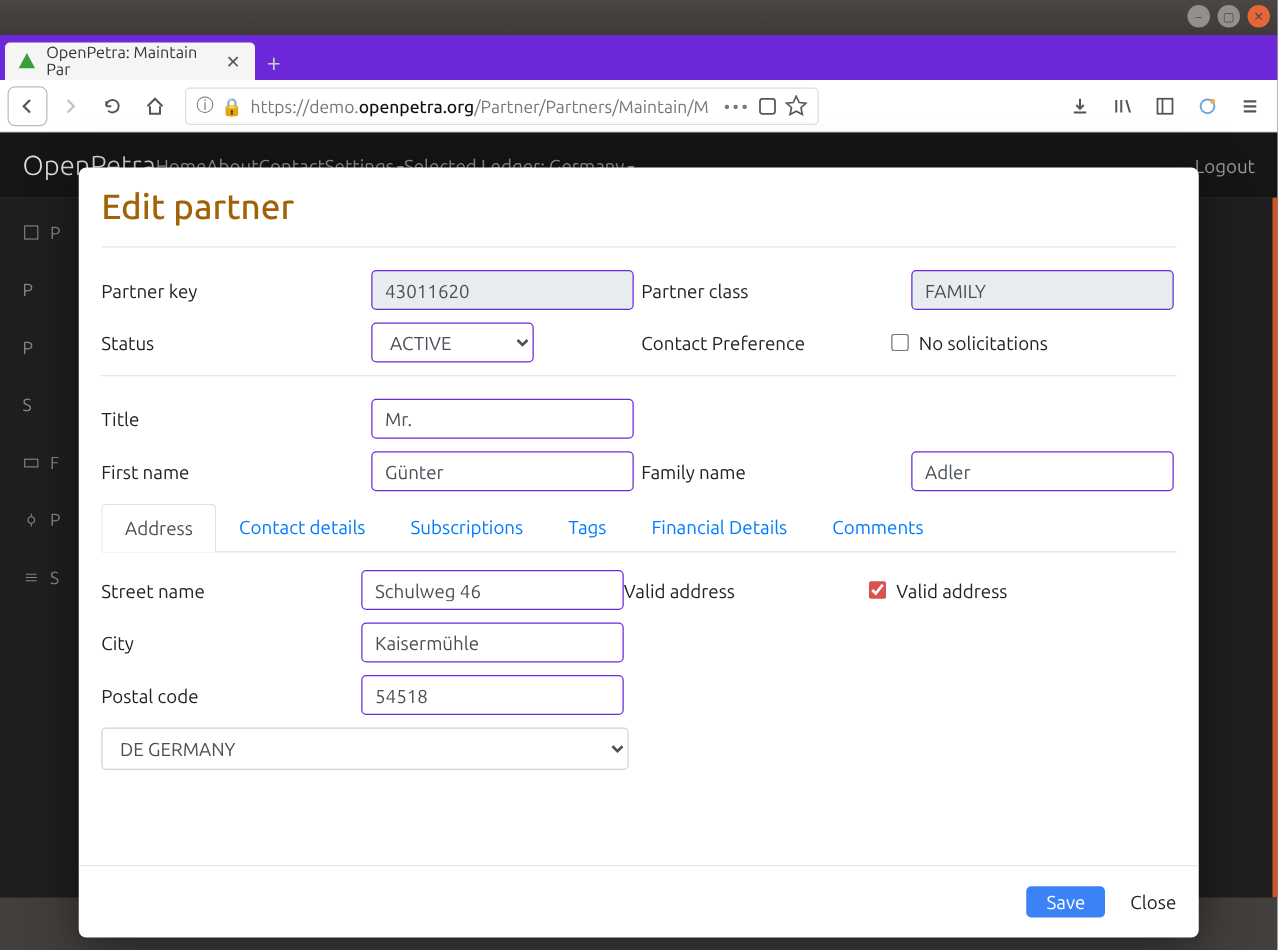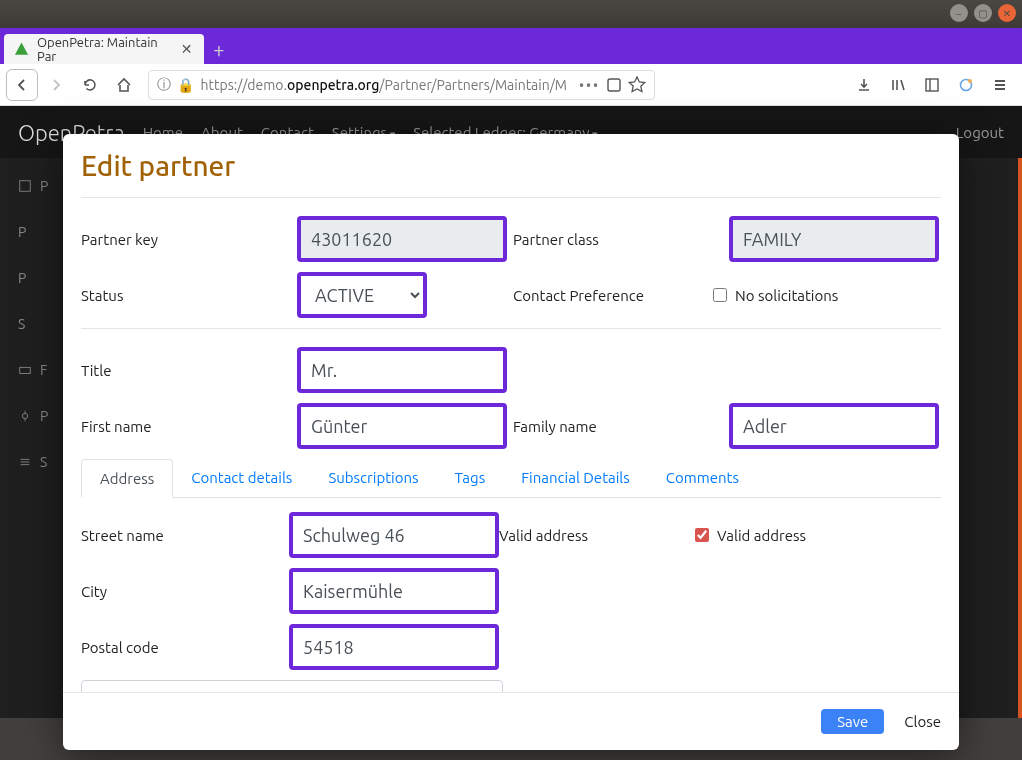--- a/index.html
+++ b/index.html
@@ -26,42 +26,42 @@
   .nav-ico.disabled { color:#b9b9b9; }
   .nav-bar .back-outline { border:1px solid #bdbdbd; border-radius:6px; }
   .url-box { flex:0 0 462px; height:30px; border:1px solid #ddd; border-radius:4px; display:flex; align-items:center; padding:0 8px; margin:0 6px; color:#777; font-size:14px; gap:6px; }
   .url-box .lock { color:#3a9f3a; }
   .url-box .domain b { color:#111; font-weight:500; }
   .spacer { flex:1; }
   .nav-bar .right-icons { display:flex; gap:2px; align-items:center; }
   .star-ico { width:18px; height:18px; }
 
   
-  .page-top { height:52px; background:#161616; display:flex; align-items:center; padding:0 18px; gap:18px; color:#9a9a9a; font-size:15px; }
+  .page-top { height:52px; background:#161616; display:flex; align-items:center; padding:0 18px; color:#9a9a9a; font-size:15px; }
   .page-top .brand { color:#ddd; font-size:22px; font-weight:300; }
   .caret::after { content:' ▾'; font-size:11px; }
   .page-top .logout { margin-left:auto; }
   .page-body { background:#1f1f1f; height:560px; position:relative; overflow:hidden; }
   .sidebar-hint { position:absolute; left:18px; top:20px; color:#888; font-size:14px; display:flex; flex-direction:column; gap:30px; }
   .sidebar-hint span { display:flex; align-items:center; gap:8px; }
   .sidebar-hint svg { width:14px; height:14px; }
   .right-line { position:absolute; right:0; top:0; bottom:0; width:4px; background:#d45521; }
 
   
   .modal-backdrop { position:absolute; left:0; right:0; top:106px; bottom:0; display:flex; justify-content:center; }
   .modal { width:896px; background:#fff; border-radius:6px; margin-top:28px; box-shadow:0 8px 40px rgba(0,0,0,.5); display:flex; flex-direction:column; max-height:616px; }
   .modal-header { padding:16px 18px 12px; }
   .modal-header h2 { font-size:28px; font-weight:500; color:#a16207; }
   .modal-body { padding:4px 18px 0; overflow:auto; flex:1; }
   .sep { border:none; border-top:1px solid #e5e5e5; margin:0 0 18px; }
 
   .row { display:flex; align-items:center; margin-bottom:10px; }
   .lbl { width:216px; color:#222; font-size:15px; }
   .lbl-r { width:216px; color:#222; font-size:15px; }
-  .inp,.sel { height:46px; border:4px solid #6d28d9; border-radius:4px; padding:0 10px; font-size:18px; color:#495057; background:#fff; }
+  .inp,.sel { height:32px; border:1px solid #6d28d9; border-radius:4px; padding:0 10px; font-size:15px; color:#495057; background:#fff; }
   .inp.ro { background:#e9ecef; color:#495057; }
   .wA { width:210px; }
   .sel { width:130px; }
   .check { display:flex; align-items:center; gap:8px; color:#222; font-size:15px; }
   .check input { width:14px; height:14px; }
 
   
   .tabs2 { display:flex; border-bottom:1px solid #dee2e6; margin-top:4px; }
   .tab2 { padding:10px 18px; font-size:15px; color:#007bff; cursor:pointer; }
   .tab2.active { color:#495057; border:1px solid #dee2e6; border-bottom:1px solid #fff; border-radius:4px 4px 0 0; margin-bottom:-1px; background:#fff; }

